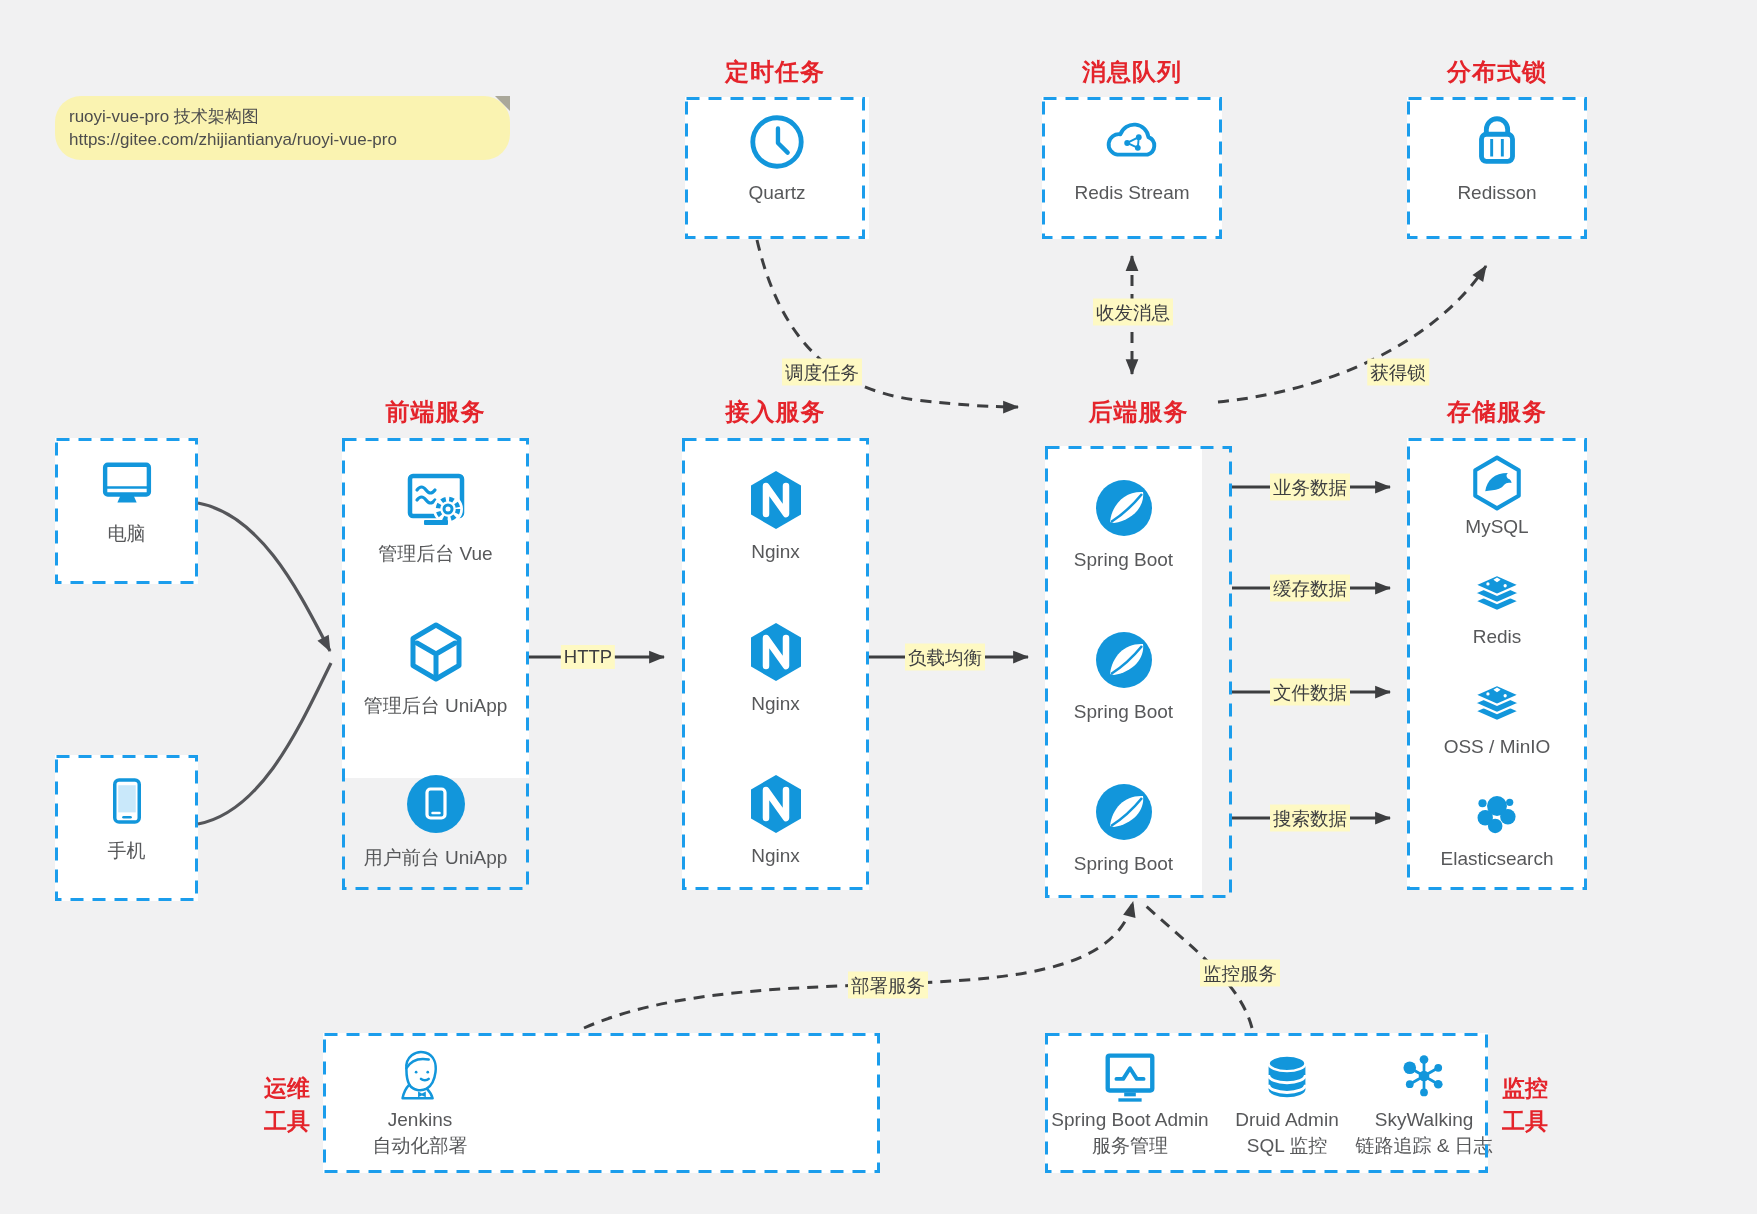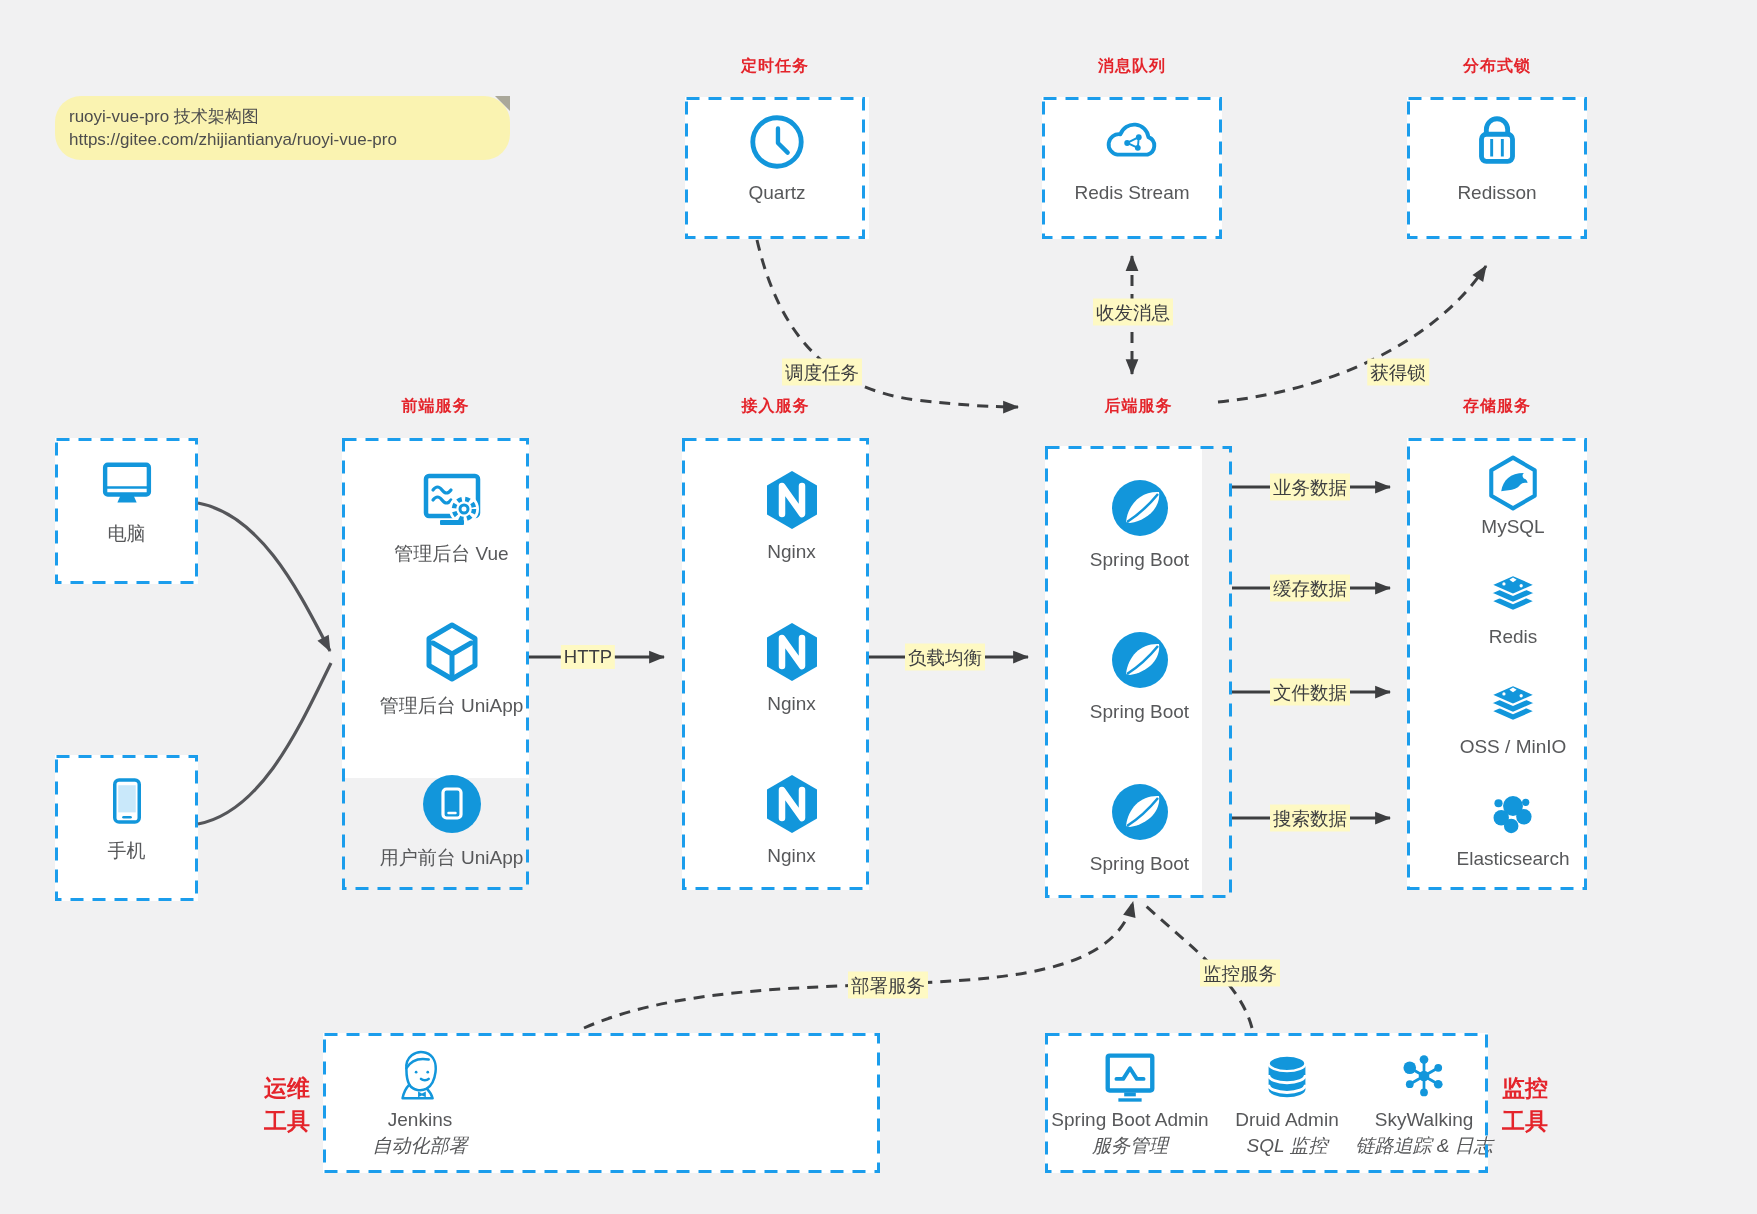--- a/index.html
+++ b/index.html
@@ -8,31 +8,31 @@
     background:#f1f1f2;
     font-family:"Liberation Sans","DejaVu Sans",sans-serif;
   }
   
   .note{position:absolute;left:55px;top:96px;width:455px;height:64px;background:#faf3b1;
         padding:9px 0 0 14px;box-sizing:border-box;border-radius:26px;}
   .note::after{content:"";position:absolute;top:0;right:0;width:0;height:0;
         border-top:15px solid #aaa89a;border-left:15px solid transparent;}
   .note div{font-size:17px;line-height:23px;color:#4d4d4d;white-space:nowrap;}
   
-  .gtitle{position:absolute;text-align:center;color:#e4242b;font-size:16px;font-weight:bold;letter-spacing:1px;white-space:nowrap;}
+  .gtitle{position:absolute;text-align:center;color:#e4242b;font-size:24px;font-weight:bold;letter-spacing:1px;white-space:nowrap;}
   .sidelabel{position:absolute;color:#e4242b;font-size:23px;font-weight:bold;line-height:33px;white-space:pre-line;}
   
   .dbox{position:absolute;background:#ffffff;box-sizing:border-box;}
   .dash{position:absolute;left:0;top:0;pointer-events:none;}
   
   .node{position:absolute;left:0;top:0;width:100%;height:100%;text-align:center;}
-  .mitem,.sitem{position:absolute;left:0;width:100%;text-align:center;padding-left:16px;}
+  .mitem,.sitem{position:absolute;left:0;width:100%;text-align:center;}
   .bitem{position:absolute;text-align:center;width:220px;transform:translateX(-50%);}
   .nlabel{font-size:19px;color:#57585a;margin-top:9px;white-space:nowrap;}
-  .bsub{font-size:19px;color:#57585a;margin-top:2px;white-space:nowrap;font-style:italic;}
+  .bsub{font-size:19px;color:#57585a;margin-top:2px;white-space:nowrap;}
   .ic{display:inline-block;vertical-align:top;}
   .ic64{width:64px;height:64px;margin-top:16px;}
   .ic62{width:62px;height:62px;margin-top:14px;}
   .ic58{width:58px;height:58px;margin-top:6px;}
   .ic56{width:56px;height:56px;margin-top:18px;}
   .icb{width:62px;height:62px;margin-top:2px;}
   
   #edges{position:absolute;left:0;top:0;z-index:4;pointer-events:none;}
   .soledge{stroke:#3d3e40;stroke-width:2.8;fill:none;}
   .devedge{stroke:#55565a;stroke-width:3.2;fill:none;}

